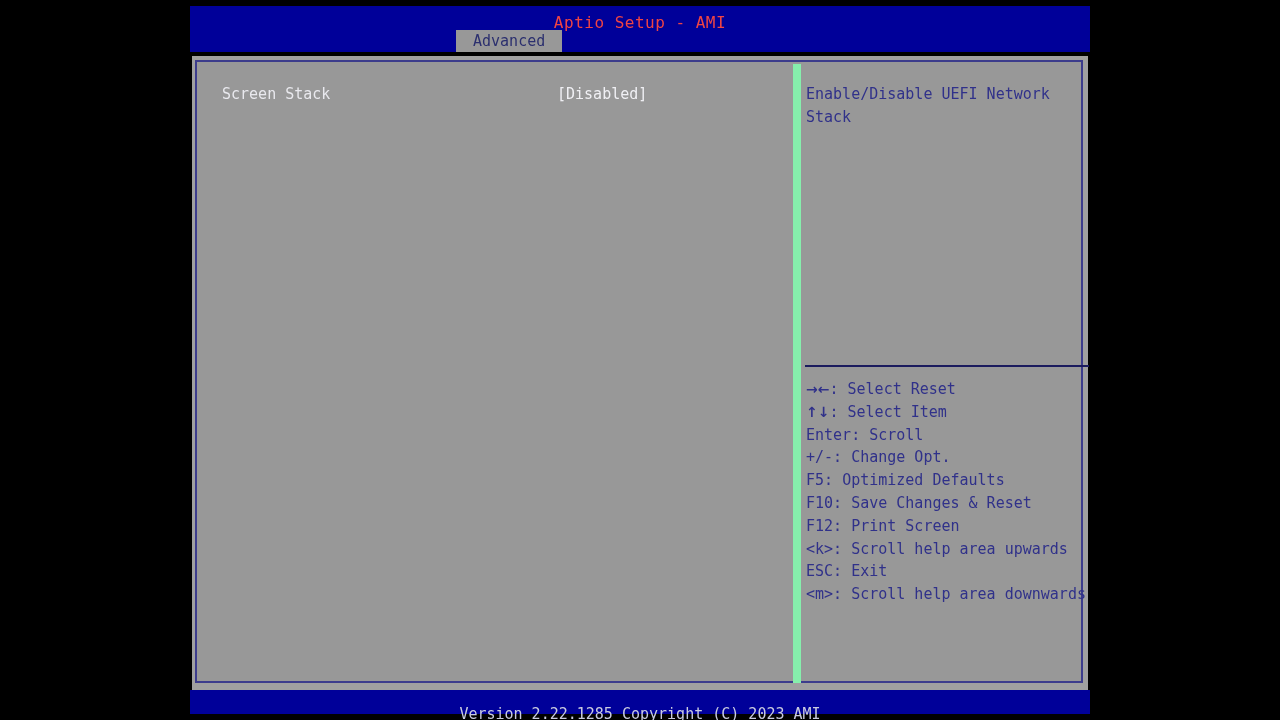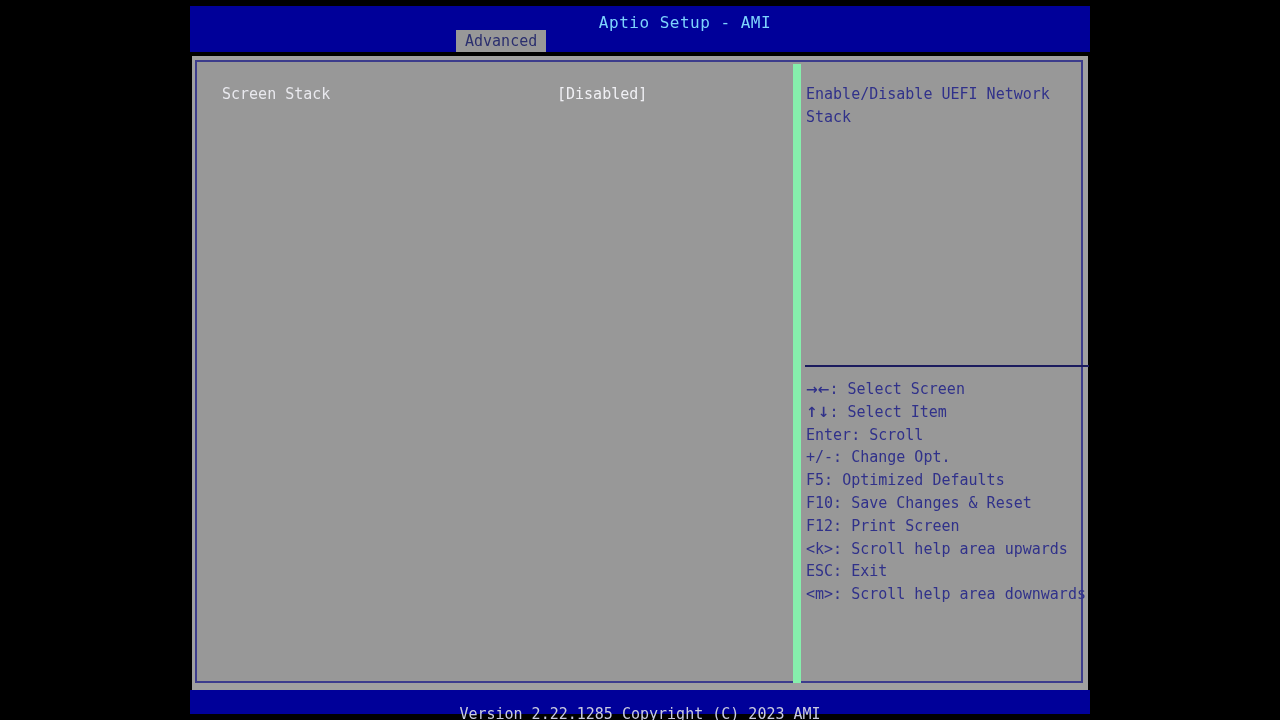--- a/index.html
+++ b/index.html
@@ -30,39 +30,38 @@
     width: 900px;
     height: 46px;
     background: #000099;
   }
   .title-text {
     position: absolute;
     left: 0;
     top: 7px;
     width: 900px;
     text-align: center;
-    color: #7dd3fc;
+    color: #ef4444;
     font-size: 16px;
     letter-spacing: 0.5px;
     white-space: pre;
-    margin-left: 45px;
   }
   .tab-strip {
     position: absolute;
     left: 0;
     top: 30px;
     width: 900px;
     height: 22px;
   }
   .tab-active {
     position: absolute;
     left: 266px;
     top: 0px;
     height: 22px;
-    padding: 0 9px;
+    padding: 0 17px;
     background: #989898;
     color: #2b2f6e;
     font-size: 15px;
     line-height: 22px;
     white-space: pre;
   }
 
   
   .frame-outer {
     position: absolute;
@@ -207,21 +206,21 @@
         <div class="setting-row">
           <span class="setting-label">Screen Stack</span>
           <span class="setting-value">[Disabled]</span>
         </div>
       </div>
 
       <div class="panel-right">
         <div class="help-text">Enable/Disable UEFI Network Stack</div>
         <div class="help-divider"></div>
         <div class="key-legend" id="key-legend">
-            <div class="key-line"><span class="key-glyph">→←</span><span>: </span><span>Select Screen</span></div>
+            <div class="key-line"><span class="key-glyph">→←</span><span>: </span><span>Select Reset</span></div>
             <div class="key-line"><span class="key-glyph">↑↓</span><span>: </span><span>Select Item</span></div>
             <div class="key-line"><span>Enter</span><span>: </span><span>Scroll</span></div>
             <div class="key-line"><span>+/-</span><span>: </span><span>Change Opt.</span></div>
             <div class="key-line"><span>F5</span><span>: </span><span>Optimized Defaults</span></div>
             <div class="key-line"><span>F10</span><span>: </span><span>Save Changes &amp; Reset</span></div>
             <div class="key-line"><span>F12</span><span>: </span><span>Print Screen</span></div>
             <div class="key-line"><span>&lt;k&gt;</span><span>: </span><span>Scroll help area upwards</span></div>
             <div class="key-line"><span>ESC</span><span>: </span><span>Exit</span></div>
             <div class="key-line"><span>&lt;m&gt;</span><span>: </span><span>Scroll help area downwards</span></div>
           </div>

